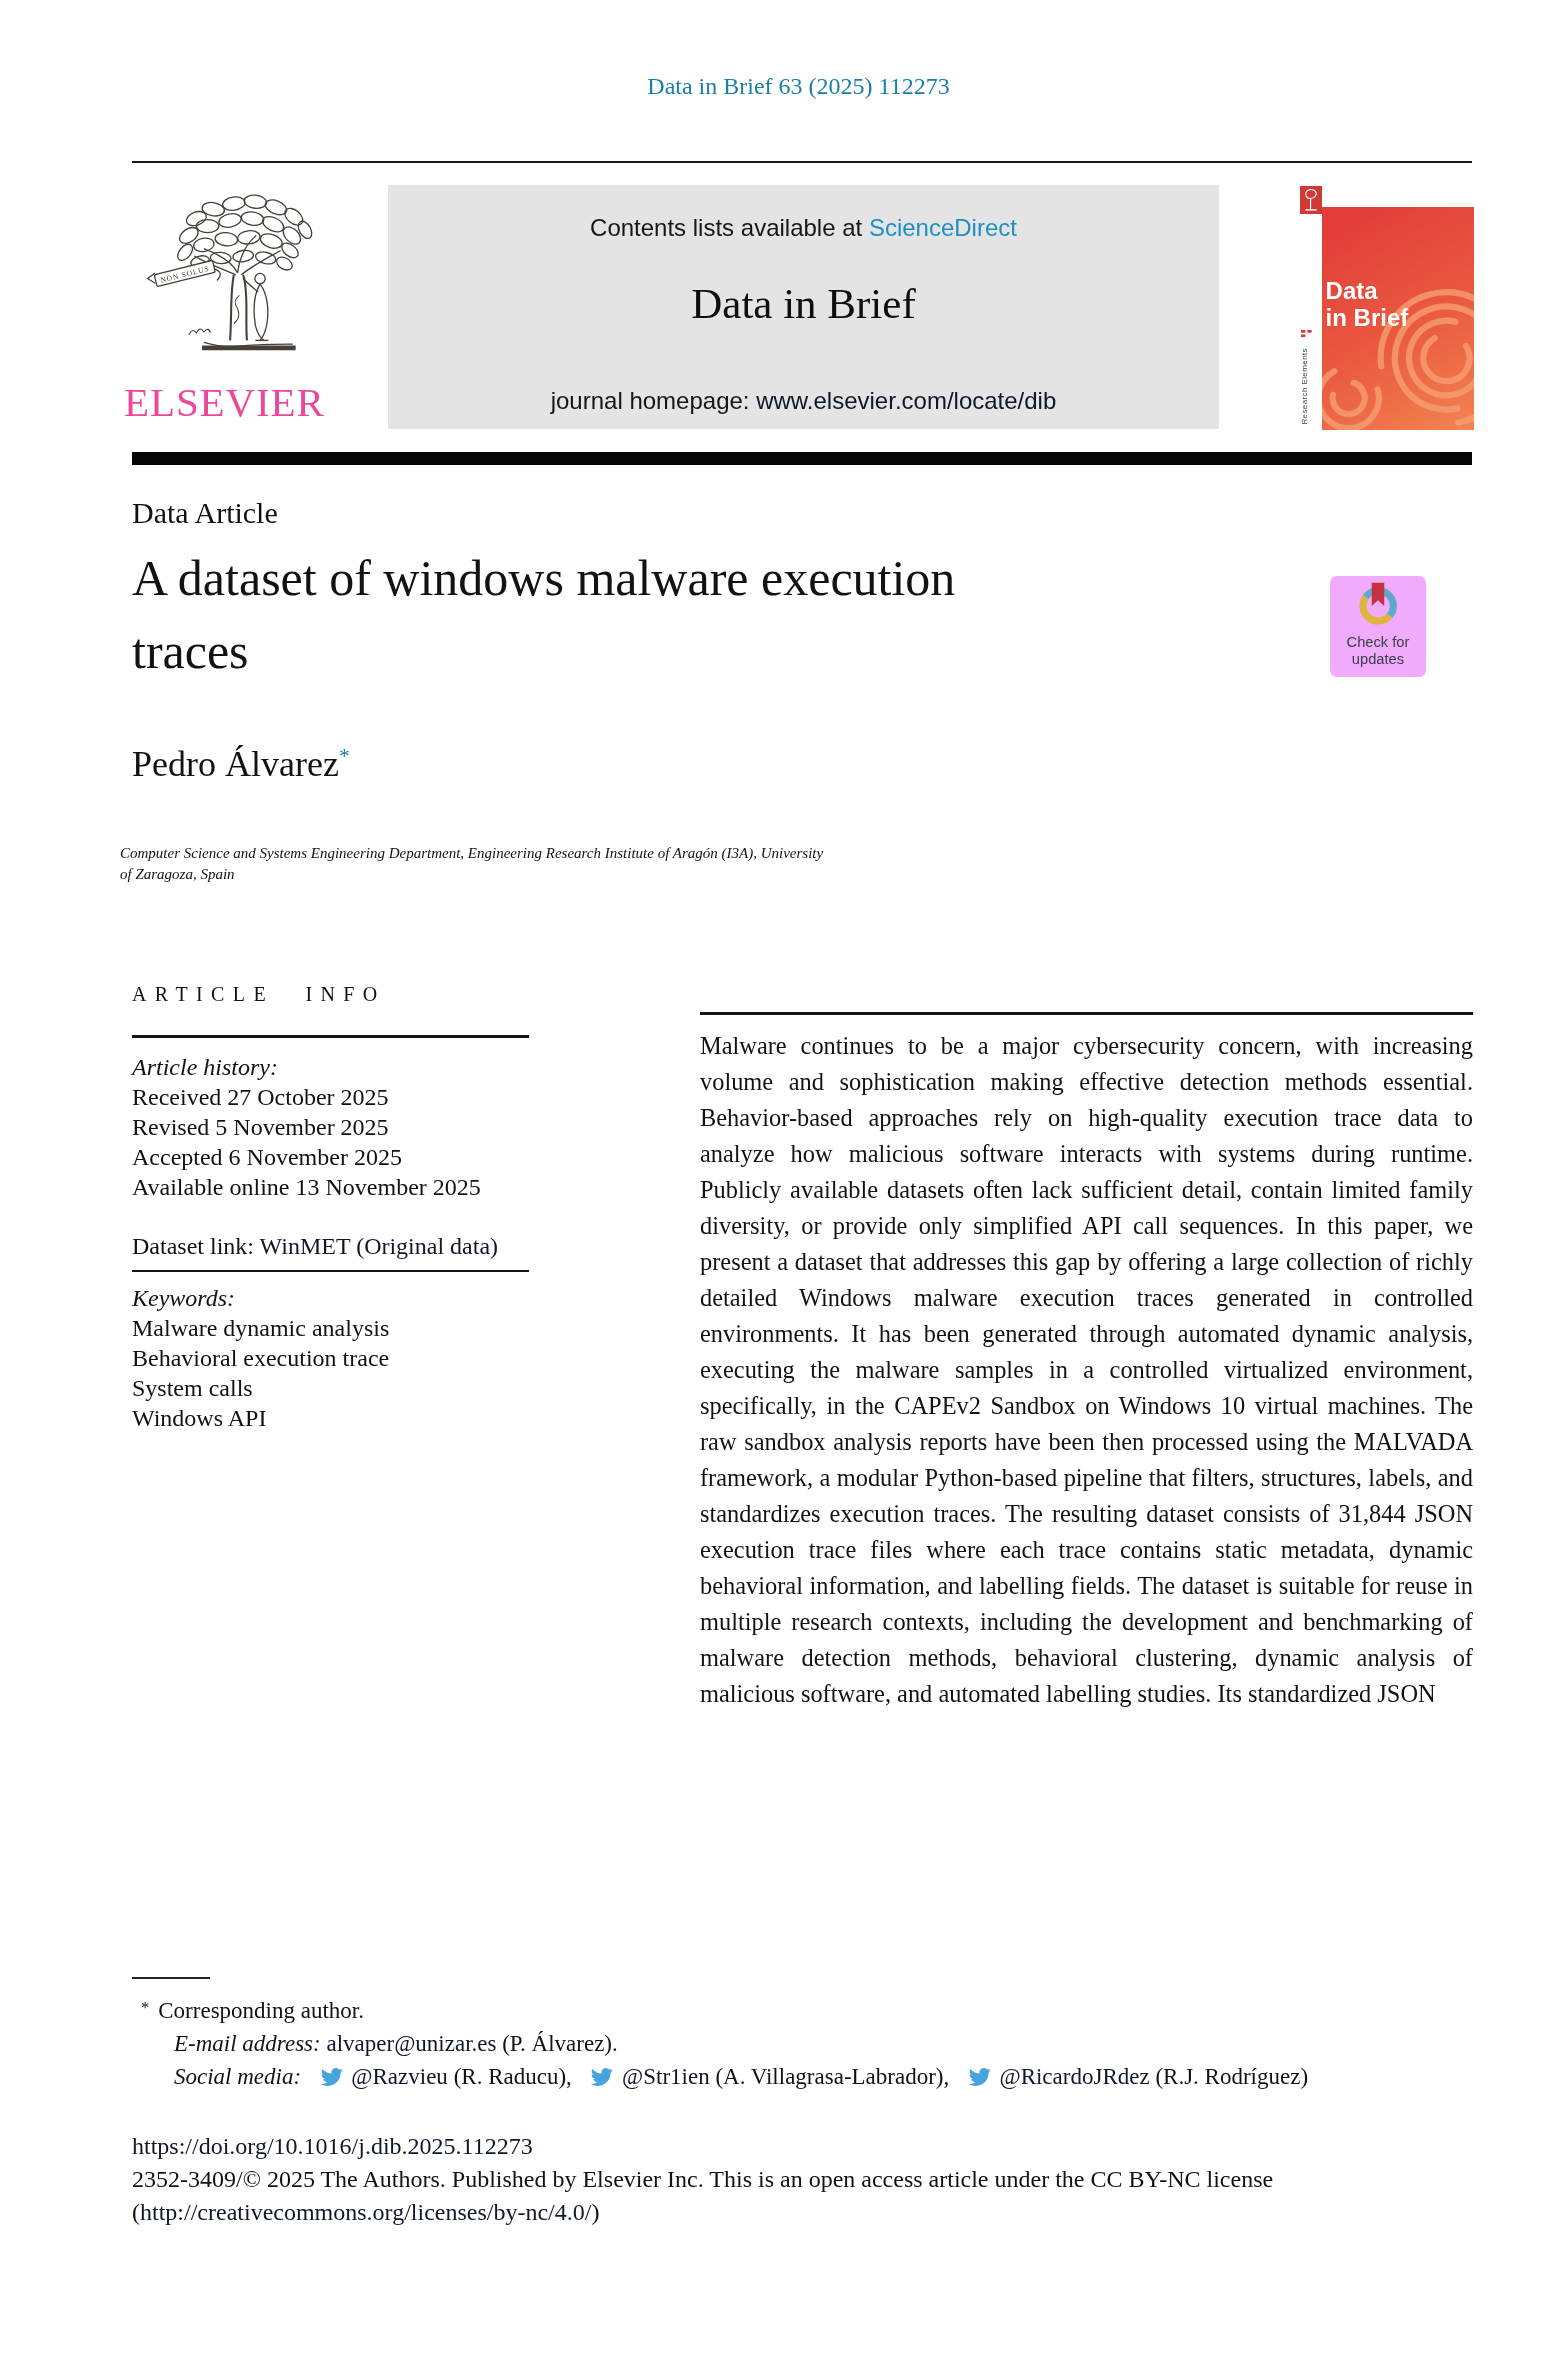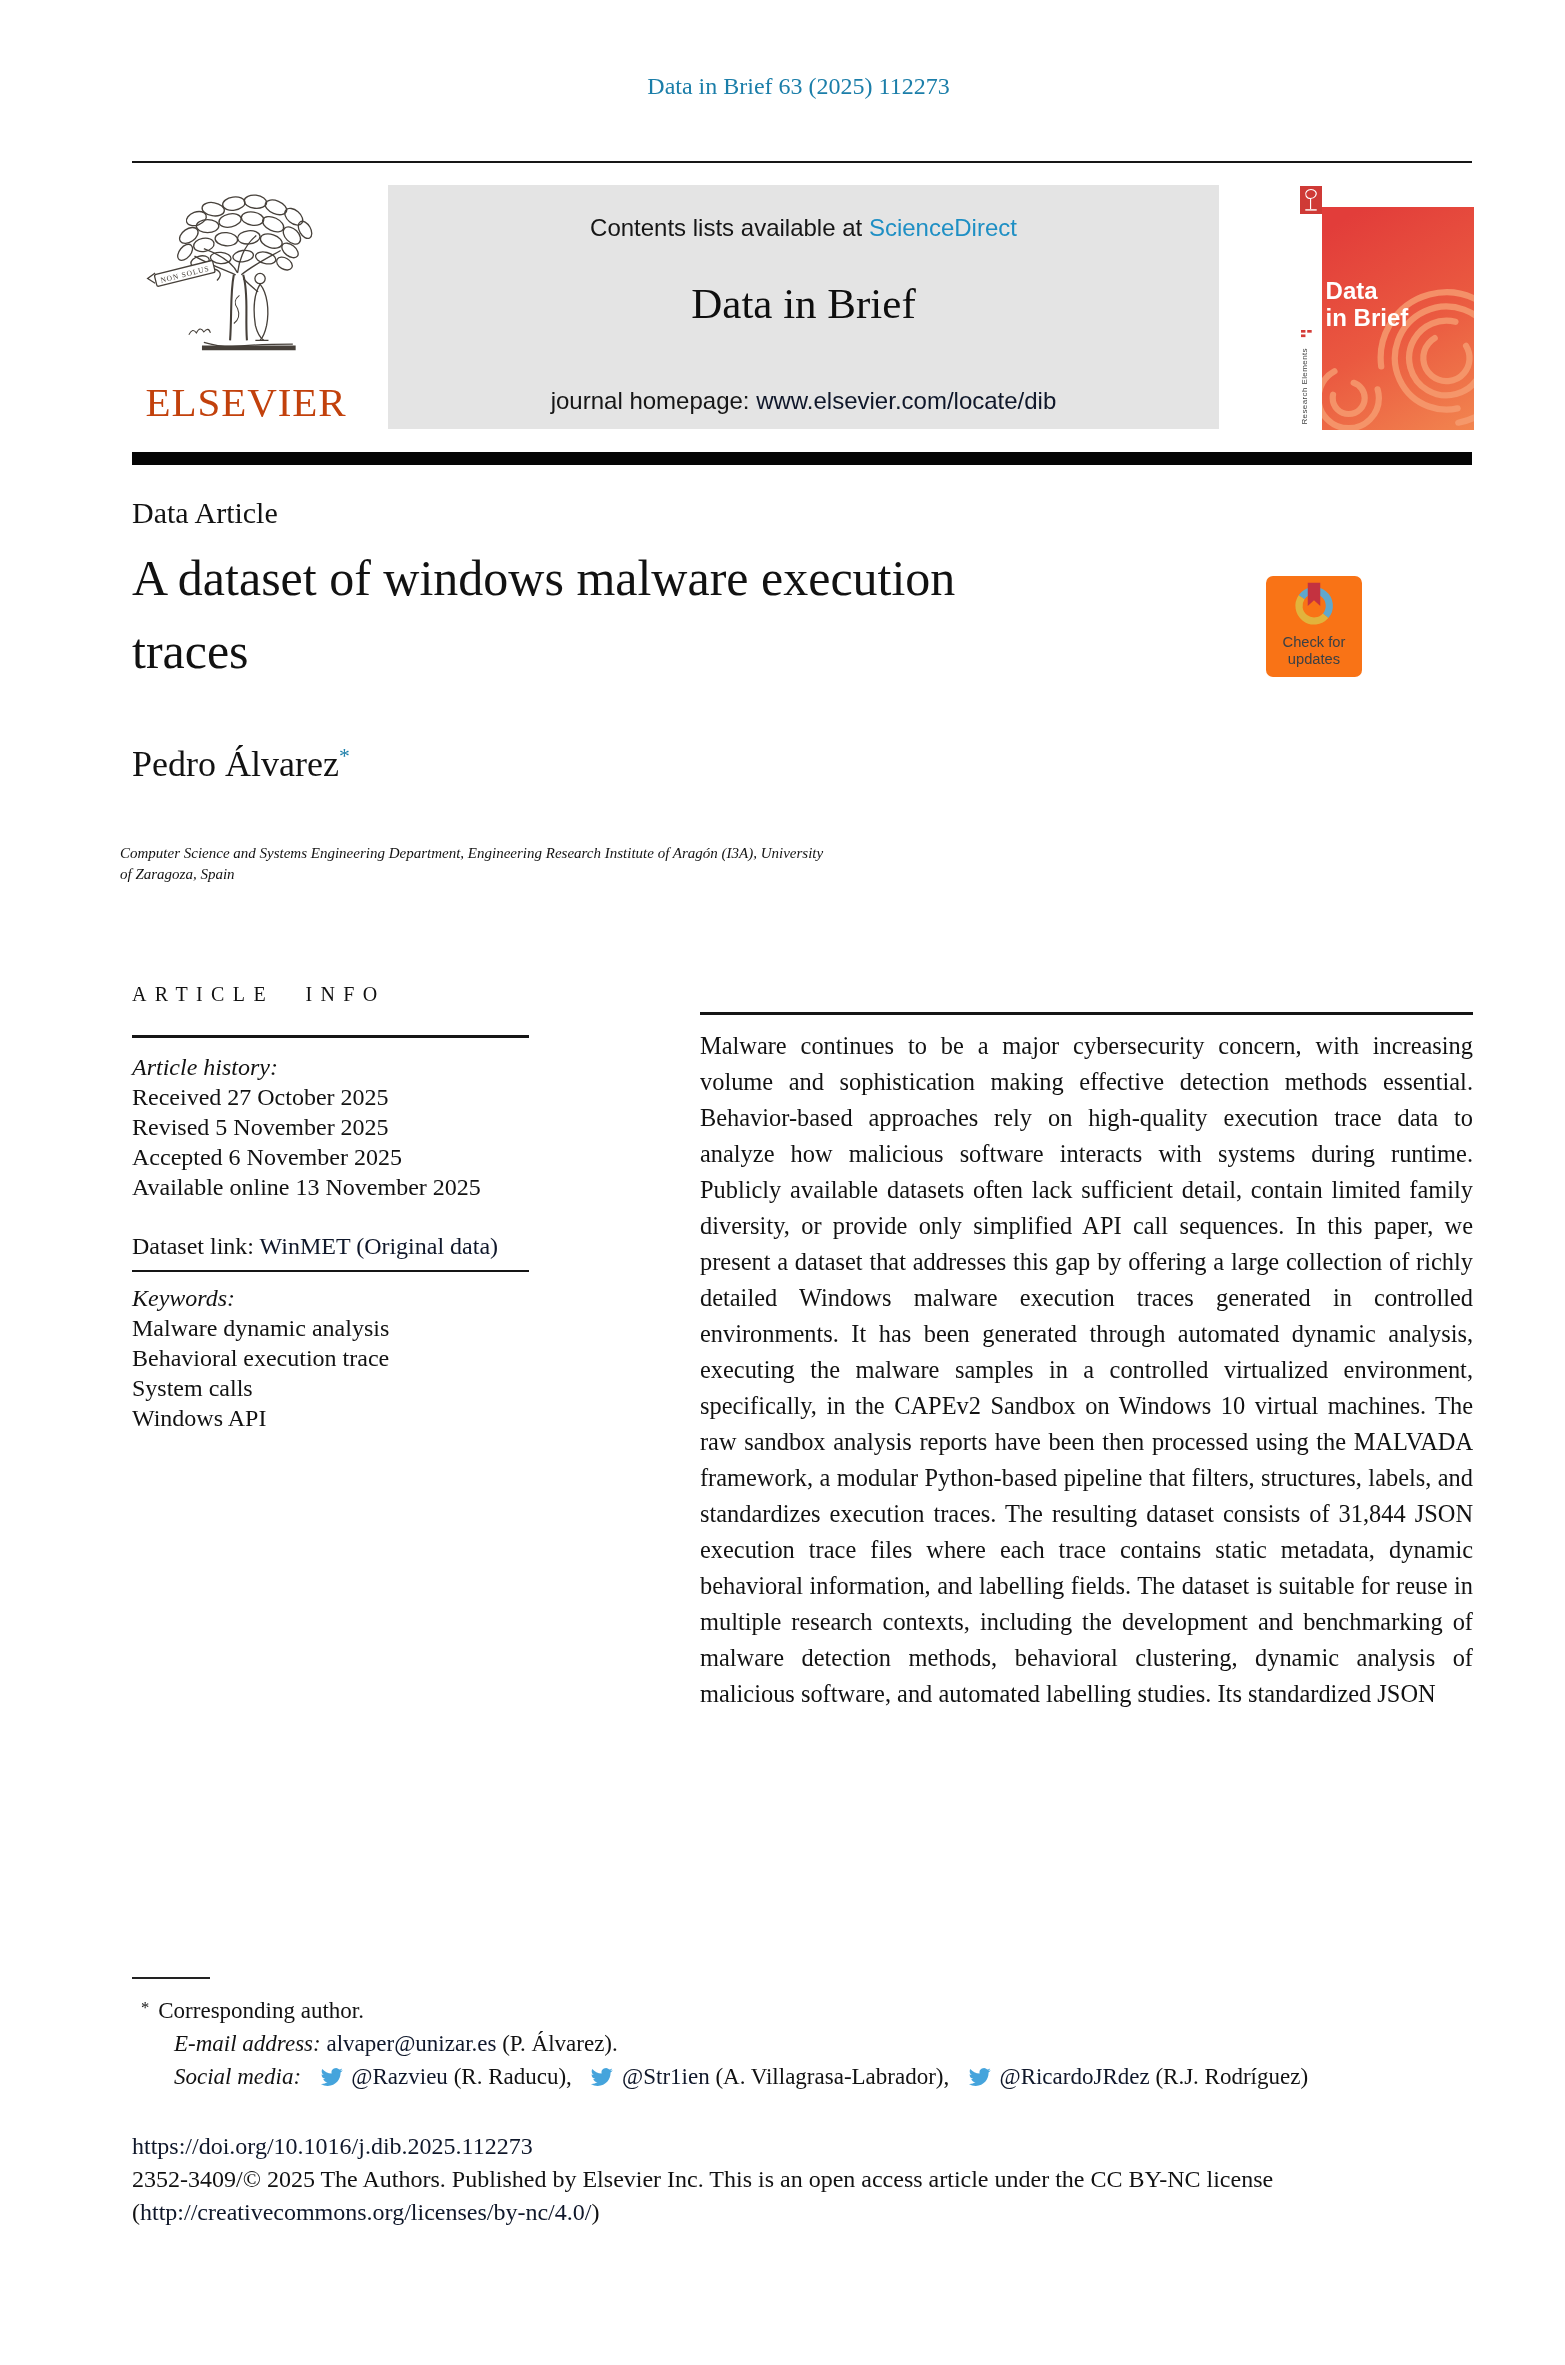--- a/index.html
+++ b/index.html
@@ -10,22 +10,22 @@
   .sd-blue{color:#1e8fc4;}
 
   
   .journal-ref{position:absolute;top:73px;left:16px;width:100%;text-align:center;
                font-size:24px;color:#1b7ea9;}
   .rule-top{position:absolute;top:161px;left:132px;width:1340px;height:1.8px;background:#161616;}
 
   
   .logo-block{position:absolute;left:124px;top:183px;width:244px;height:245px;}
   .tree-wrap{position:absolute;top:0;left:50%;transform:translateX(-50%);}
-  .elsevier-word{position:absolute;bottom:1.8px;left:0;width:100%;text-align:center;
-                 font-size:41px;color:#c2410c;letter-spacing:0.9px;}
+  .elsevier-word{position:absolute;bottom:1.8px;left:0;width:100%;
+                 font-size:41px;color:#ec4899;letter-spacing:0.9px;}
 
   
   .masthead{position:absolute;left:388px;top:185px;width:831px;height:244px;background:#e4e4e4;
             text-align:center;font-family:"Liberation Sans",sans-serif;}
   .m-contents{margin-top:29px;font-size:24px;color:#161616;}
   .m-title{margin-top:37px;font-size:43px;font-family:"Liberation Serif",serif;color:#0e0e0e;}
   .m-home{position:absolute;bottom:14.2px;left:0;width:100%;font-size:24px;color:#161616;}
 
   
   .cover{position:absolute;left:1297px;top:180px;width:177px;height:250px;background:#fff;}
@@ -37,21 +37,21 @@
   .cover-side{position:absolute;left:2.7px;bottom:5.3px;writing-mode:vertical-rl;transform:rotate(180deg);
               font-family:"Liberation Sans",sans-serif;font-size:8px;color:#444;letter-spacing:0.4px;}
   .cover-sq{position:absolute;left:4.4px;bottom:85px;}
 
   
   .bar{position:absolute;left:132px;top:452px;width:1340px;height:13.3px;background:#050505;}
 
   
   .data-article{position:absolute;left:132px;top:496px;font-size:30px;}
   .title{position:absolute;left:132px;top:542px;width:1191px;font-size:50px;line-height:1.45;}
-  .badge{position:absolute;left:1266px;top:576px;width:96px;height:101px;background:#f97316;
+  .badge{position:absolute;left:1330px;top:576px;width:96px;height:101px;background:#f0abfc;
          border-radius:7.1px;text-align:center;font-family:"Liberation Sans",sans-serif;cursor:pointer;}
   .badge svg{margin-top:5.3px;}
   .badge-text{font-size:14.7px;line-height:1.12;color:#3a4045;}
 
   .authors{position:absolute;left:132px;top:743px;font-size:36px;line-height:1.22;}
   .auth-mark{color:#1b7ea9;font-size:60%;vertical-align:super;}
   .affiliation{position:absolute;left:120px;top:843px;font-style:italic;font-size:15px;line-height:1.4;}
 
   
   .info-col{position:absolute;left:132px;top:983px;width:397px;font-size:24px;}

